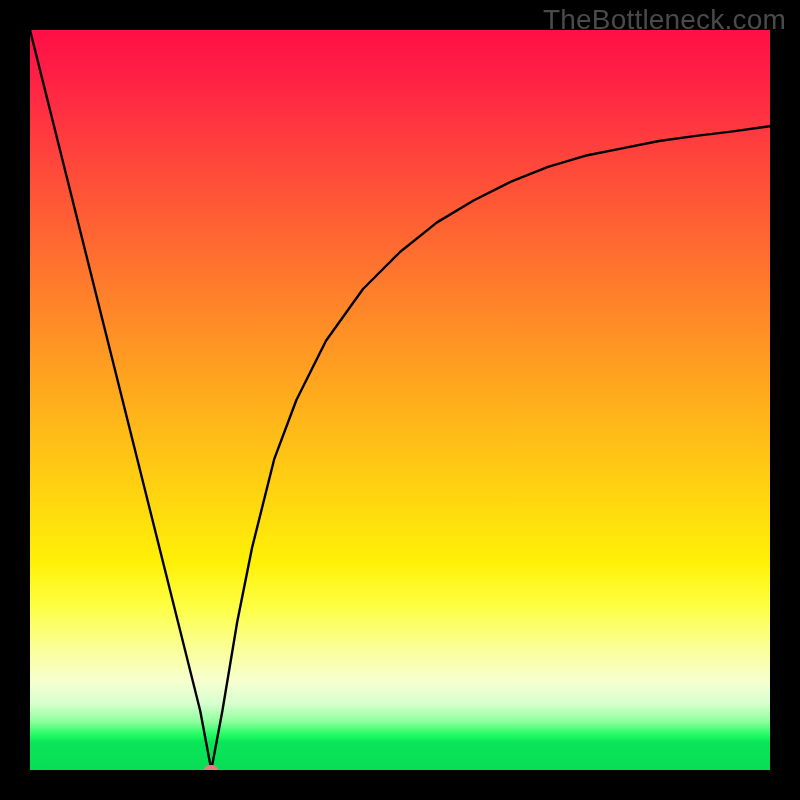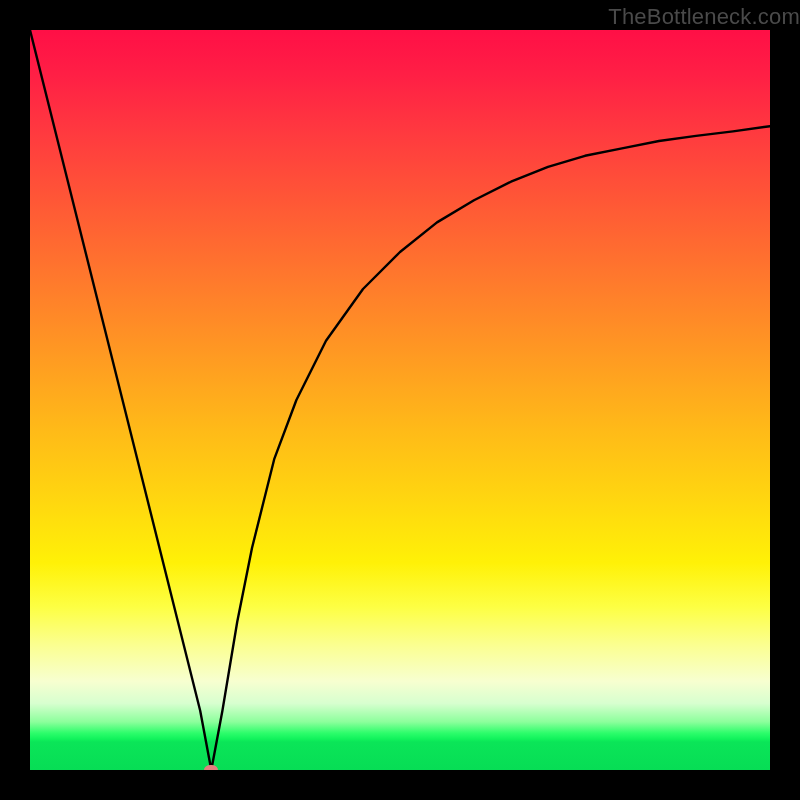--- a/index.html
+++ b/index.html
@@ -13,23 +13,23 @@
   }
   .chart-wrap {
     position: relative;
     width: 800px;
     height: 800px;
     background: #000;
   }
   .watermark {
     position: absolute;
     top: 4px;
-    right: 0;
+    right: 14px;
     color: #4a4a4a;
-    font-size: 22px;
+    font-size: 28px;
     font-weight: 500;
     letter-spacing: 0.2px;
     z-index: 5;
     user-select: none;
   }
   .plot-area {
     position: absolute;
     left: 30px;
     top: 30px;
     width: 740px;

